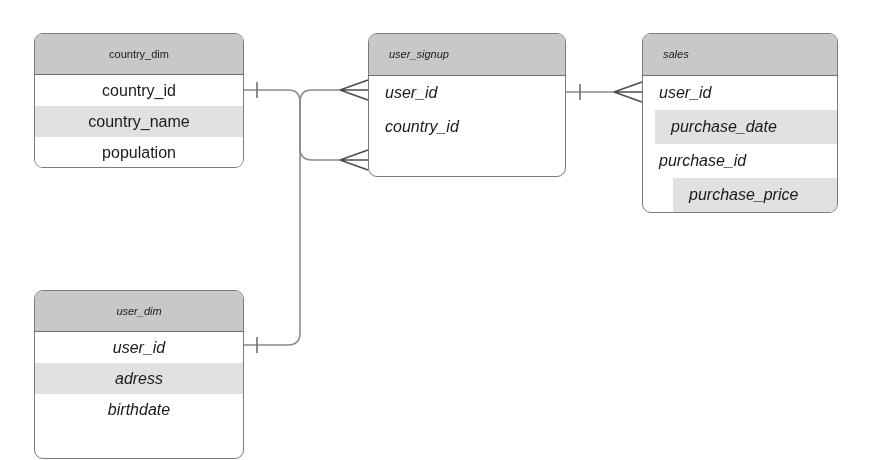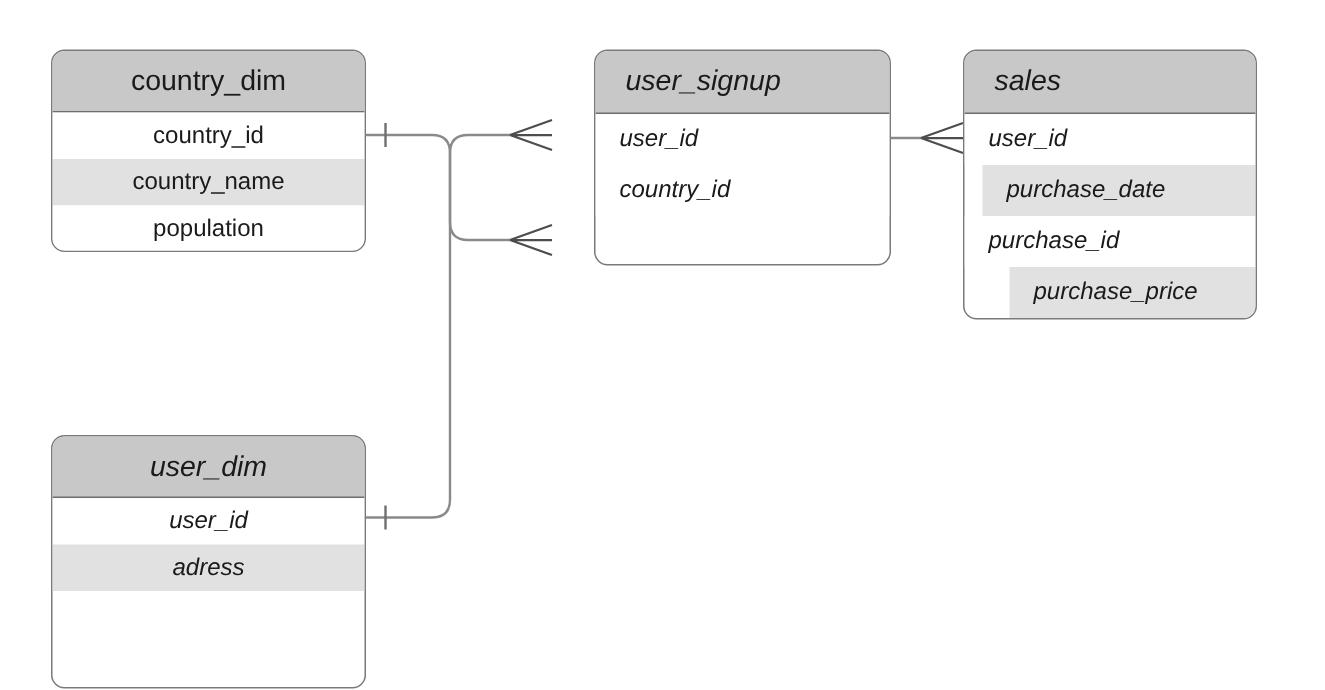--- a/index.html
+++ b/index.html
@@ -18,21 +18,21 @@
     border:1.5px solid #7a7a7a;
     border-radius:9px;
     background:#ffffff;
     overflow:hidden;
     z-index:3;
   }
   .entity .ehead{
     box-sizing:border-box;
     background:#c8c8c8;
     color:#1a1a1a;
-    font-size:19px;
+    font-size:11px;
     line-height:1;
     display:flex;
     align-items:center;
     border-bottom:1.5px solid #6e6e6e;
   }
   .entity .erow{
     box-sizing:border-box;
     color:#1a1a1a;
     font-size:16px;
     line-height:1;
@@ -106,32 +106,33 @@
     </g>
   </svg>
 
   <div id="entity-layer">
       <div class="entity plain" style="left: 34px; top: 33px; width: 210px; height: 135px;">
         <div class="ehead" style="height: 41px;">country_dim</div>
         <div class="erow" style="height: 31px;">country_id</div>
         <div class="erow alt" style="height: 31px;">country_name</div>
         <div class="erow" style="height: 31px;">population</div>
       </div>
-      <div class="entity italic" style="left: 368px; top: 33px; width: 198px; height: 144px; margin-left: 28px;">
+      <div class="entity italic" style="left: 368px; top: 33px; width: 198px; height: 144px;">
         <div class="ehead" style="height: 42px;">user_signup</div>
         <div class="erow" style="height: 34px;">user_id</div>
         <div class="erow" style="height: 34px;">country_id</div>
       </div>
       <div class="entity italic" style="left: 642px; top: 33px; width: 196px; height: 180px;">
         <div class="ehead" style="height: 42px;">sales</div>
         <div class="erow" style="height: 34px;">user_id</div>
         <div class="erow alt" style="height: 34px; margin-left: 12px;">purchase_date</div>
         <div class="erow" style="height: 34px;">purchase_id</div>
         <div class="erow alt" style="height: 34px; margin-left: 30px;">purchase_price</div>
       </div>
       <div class="entity plain" style="left: 34px; top: 290px; width: 210px; height: 169px; font-style: italic;">
         <div class="ehead" style="height: 41px;">user_dim</div>
         <div class="erow" style="height: 31px;">user_id</div>
         <div class="erow alt" style="height: 31px;">adress</div>
+        <div class="erow" style="height: 31px;">birthdate</div>
       </div>
     </div>
 
 </div>
 
 </body></html>

